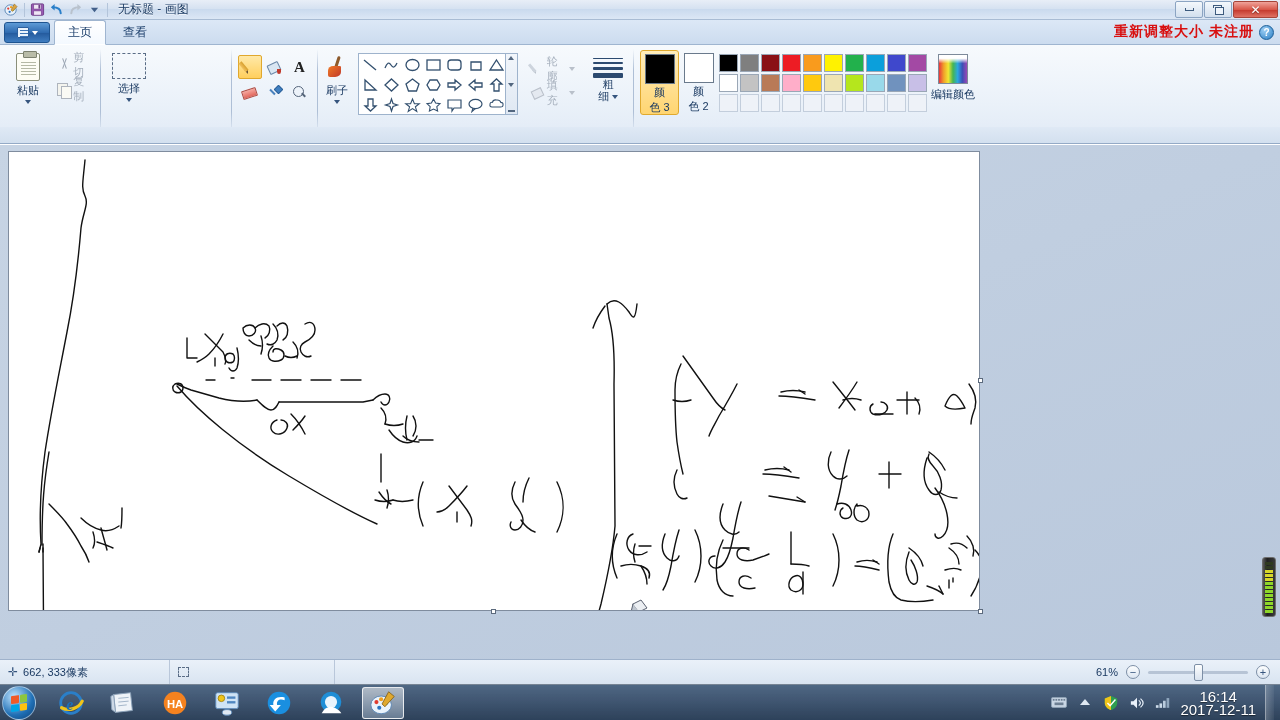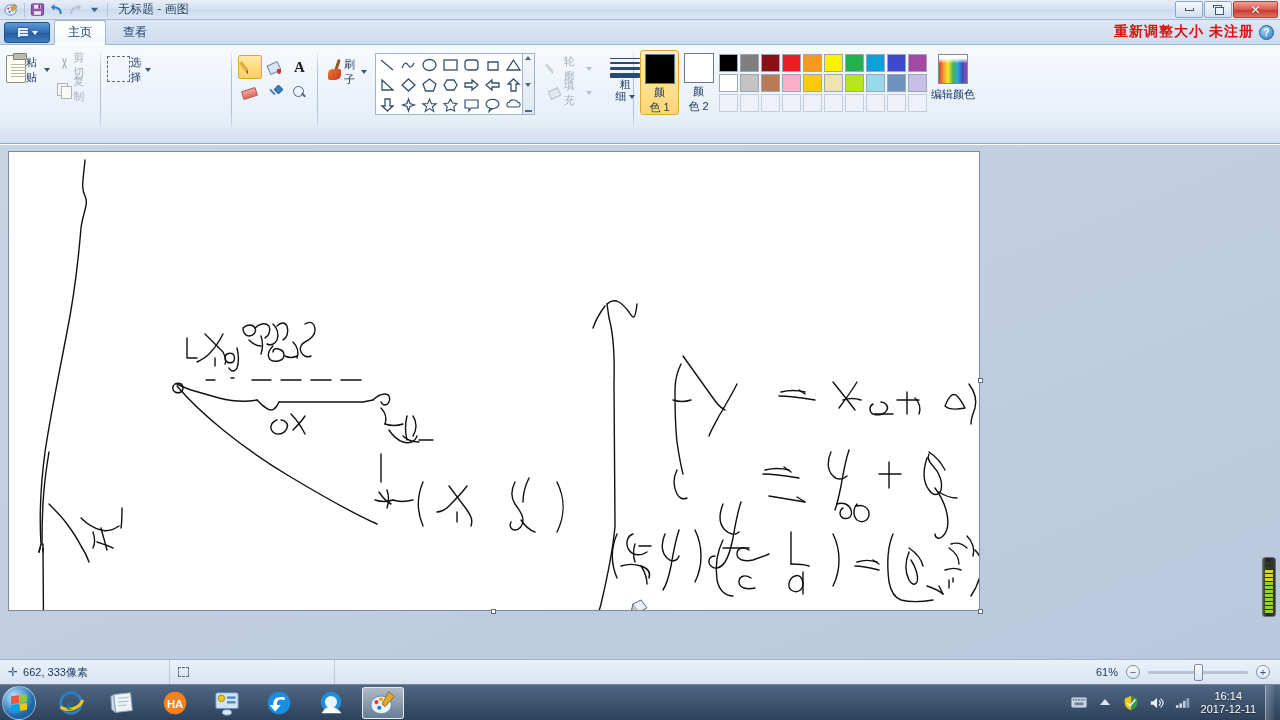--- a/index.html
+++ b/index.html
@@ -91,21 +91,21 @@
   }
   .grp{ position:relative; height:100px; display:flex; flex-direction:column; }
   .grp-body{ flex:1; display:flex; align-items:flex-start; padding:4px 6px 0 6px; }
   .grp-label{
     position:absolute; top:82px; width:100%; text-align:center;
     font-size:11px; color:#4a6282;
   }
   .grp-sep{ width:1px; height:84px; margin-top:4px; background:linear-gradient(to bottom,rgba(160,180,205,0),#aebfd6 25%,#aebfd6 75%,rgba(160,180,205,0)); }
 
   .bigbtn{
-    width:52px; display:flex;flex-direction:row;align-items:center;
+    width:52px; display:flex;flex-direction:column;align-items:center;
     padding-top:4px; border-radius:3px;
   }
   .bigbtn .lbl{ font-size:11px;color:#1b3a62;margin-top:2px; }
   .bigbtn .caret{ width:0;height:0;border-left:3px solid transparent;border-right:3px solid transparent;border-top:4px solid #36557e;margin-top:2px;}
   .smallrow{ display:flex;align-items:center;gap:4px;height:20px;padding:0 3px;border-radius:2px;}
   .smallrow .lbl{font-size:11px;color:#1b3a62;}
   .smallrow.dis .lbl{color:#a5afbc;}
   .col{display:flex;flex-direction:column;gap:4px;}
 
   
@@ -277,21 +277,21 @@
   }
   .tb-item.active{
     background:linear-gradient(to bottom,rgba(255,255,255,.55),rgba(210,230,250,.35));
     border:1px solid rgba(255,255,255,.8);
   }
   .tray{
     margin-left:auto;display:flex;align-items:center;gap:9px;padding-right:6px;height:36px;
     color:#e8f0fa;font-size:11px;
   }
   .tray-ico{width:17px;height:15px;display:flex;align-items:center;justify-content:center;}
-  .clock{display:flex;flex-direction:column;align-items:center;line-height:13px;color:#fff;font-size:11px;text-shadow:0 1px 1px rgba(0,0,0,.5);}
+  .clock{display:flex;flex-direction:column;align-items:center;line-height:13px;color:#fff;font-size:15px;text-shadow:0 1px 1px rgba(0,0,0,.5);}
   .showdesk{width:9px;height:36px;background:linear-gradient(to right,rgba(255,255,255,.22),rgba(255,255,255,.05));border-left:1px solid rgba(255,255,255,.45);}
 </style>
 </head>
 <body>
 
 <div id="app">
 
   <div class="titlebar">
     <div class="qat">
       <div class="qat-btn">
@@ -576,21 +576,21 @@
       </div>
       <div class="grp-label" style="left:-70px;">形状</div>
     </div>
     <div class="grp-sep"></div>
 
     <div class="grp" style="width:350px">
       <div class="grp-body" style="padding-top:5px;">
         <div class="color-big sel">
           <span class="swatch-big" id="sw1" style="background: rgb(0, 0, 0);"></span>
           <span class="lbl">颜</span>
-          <span class="lbl">色 1</span>
+          <span class="lbl">色 3</span>
         </div>
         <div class="color-big">
           <span class="swatch-big" id="sw2" style="background: rgb(255, 255, 255);"></span>
           <span class="lbl">颜</span>
           <span class="lbl">色 2</span>
         </div>
         <div class="palette" id="palette">
             <span class="sw" style="background: rgb(0, 0, 0);"></span>
             <span class="sw" style="background: rgb(127, 127, 127);"></span>
             <span class="sw" style="background: rgb(138, 16, 21);"></span>

